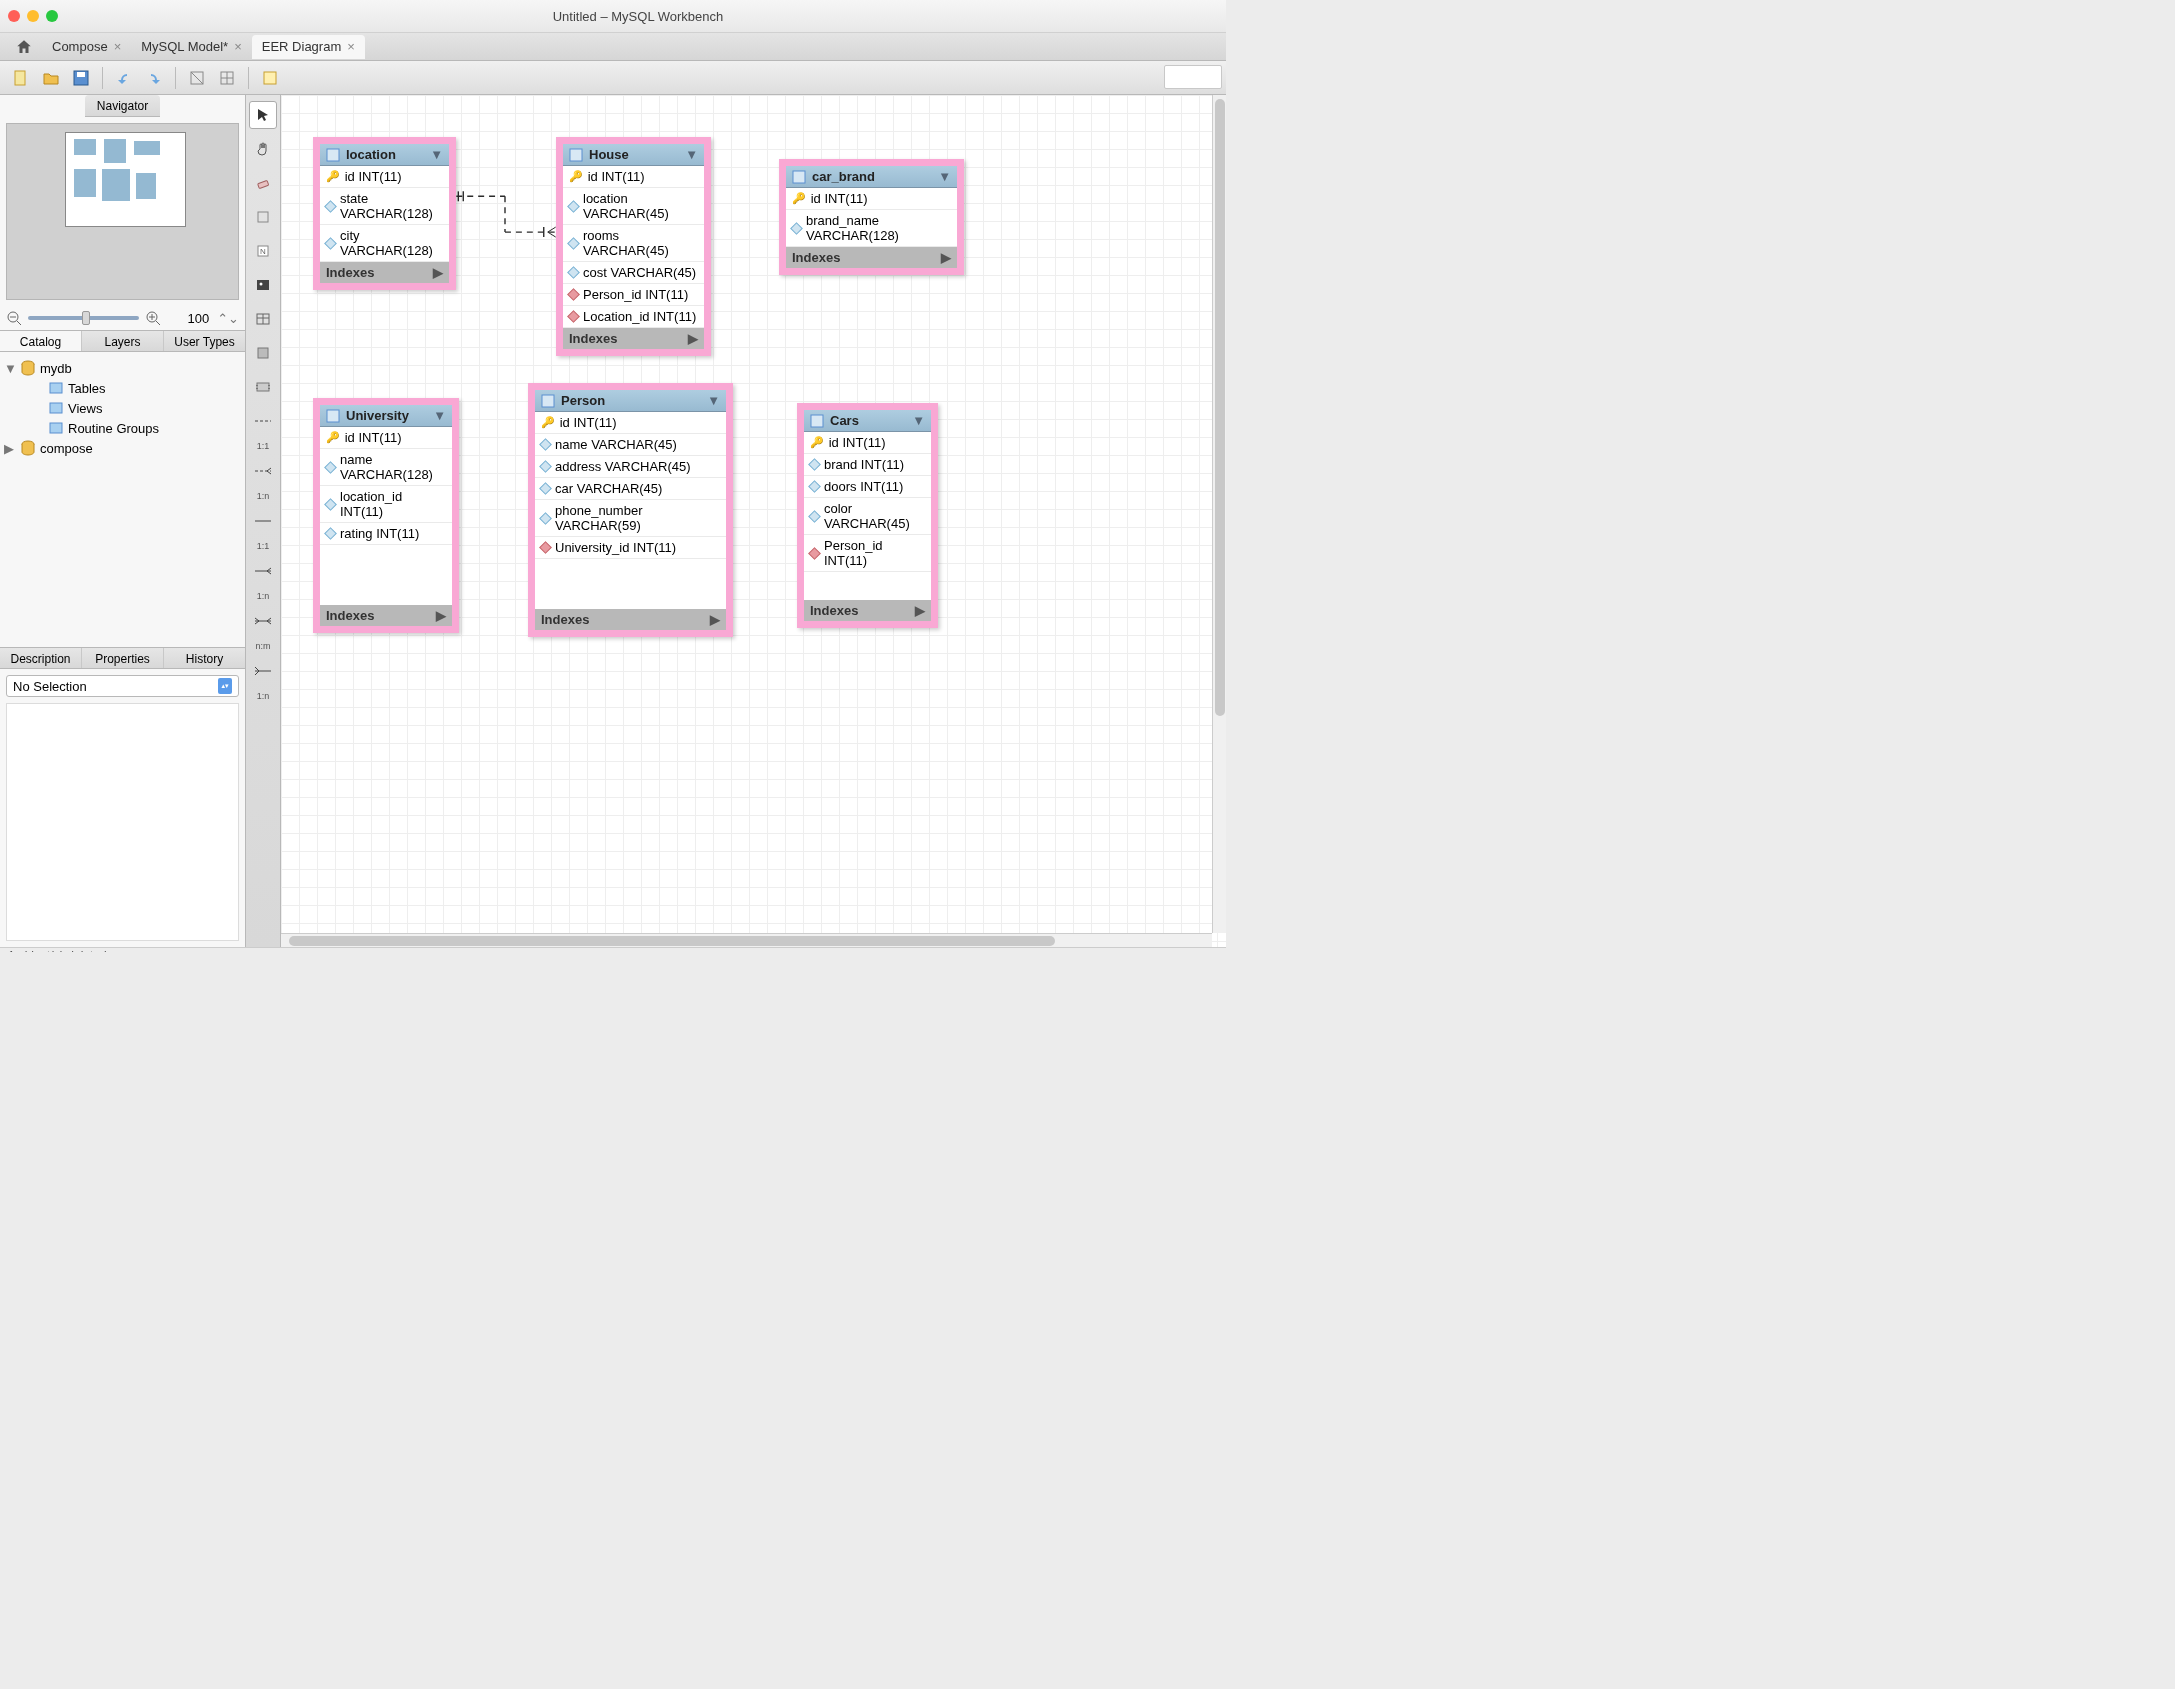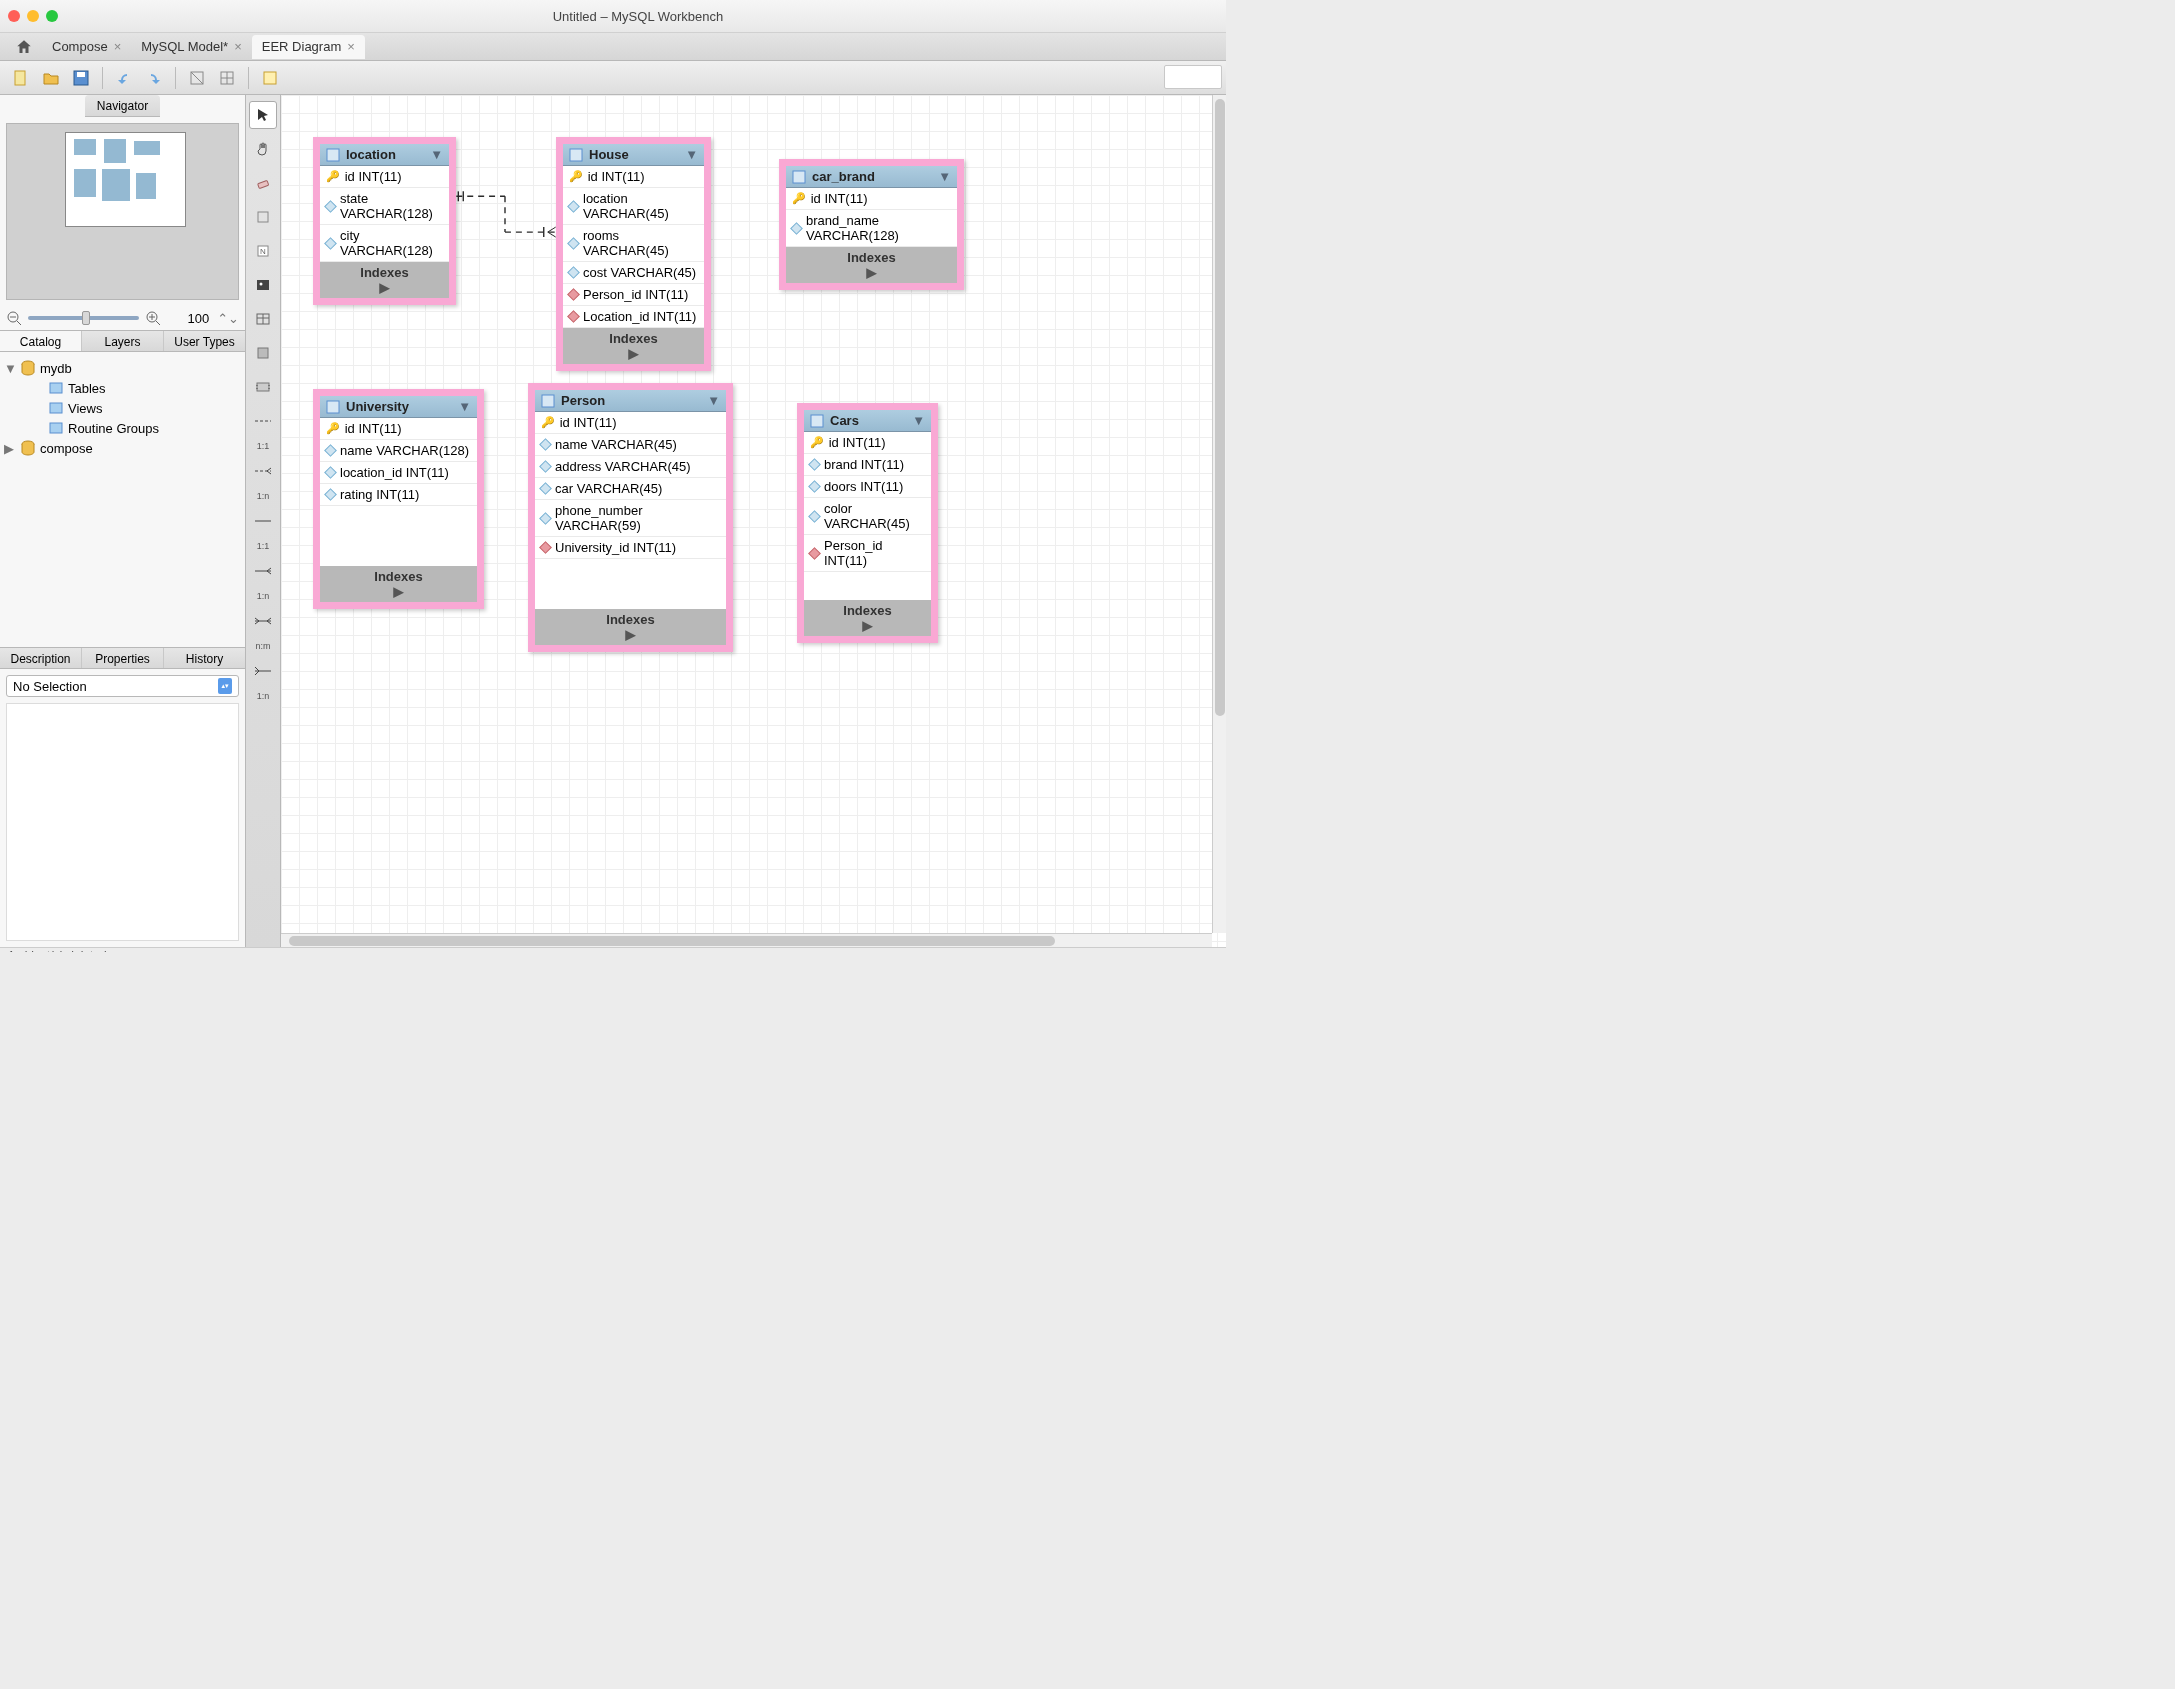--- a/index.html
+++ b/index.html
@@ -82,21 +82,21 @@
 
 .entity{position:absolute; background:#fff; border:7px solid #f9a8d4; box-shadow:2px 2px 4px rgba(0,0,0,0.2); font-size:13px;}
 .entity-header{background:linear-gradient(#aecde0,#98bad1); padding:3px 6px; display:flex; align-items:center; gap:6px; border-bottom:1px solid #7b94a8; font-weight:bold; color:#222;}
 .entity-header .tri{margin-left:auto; color:#567;}
 .entity-header .eicon{width:14px;height:14px;}
 .col-row{display:flex; align-items:center; gap:5px; padding:3px 6px; border-bottom:1px solid #eaeaea;}
 .col-row:last-of-type{border-bottom:none;}
 .key-icon{color:#e6b400; font-size:11px;}
 .diamond{width:9px;height:9px; transform:rotate(45deg); border:1px solid #7bb3d4; background:#cfe4f1; flex-shrink:0;}
 .diamond.fk{background:#e89aa0; border-color:#c76b70;}
-.indexes-row{background:#b8b8b8; color:#333; padding:3px 6px; display:flex; justify-content:space-between; align-items:center; font-weight:bold;flex-direction:column;}
+.indexes-row{background:#b8b8b8; color:#333; padding:3px 6px; display:flex; justify-content:space-between; align-items:center; font-weight:bold;}
 .indexes-row .tri{color:#555;}
 
 
 svg.rels{position:absolute; inset:0; pointer-events:none;}
 svg.rels line{stroke:#2a2a2a; stroke-width:1.4;}
 svg.rels line.dash{stroke-dasharray:6 5;}
 
 
 .statusbar{height:16px; background:#ececec; color:#555; font-size:12px; padding-left:8px; display:flex; align-items:center; border-top:1px solid #ccc;}
 </style>
@@ -497,21 +497,21 @@
         <div class="col-row">
             <span class="diamond"></span>
             <span>brand_name VARCHAR(128)</span>
           </div>
         <div class="indexes-row">
             <span>Indexes</span>
             <span class="tri">▶</span>
           </div>
       </div>
 
-      <div class="entity" style="left:32px; top:294px; width:171px;">
+      <div class="entity" style="left:32px; top:303px; width:146px;">
         <div class="entity-header">
             <svg class="eicon" viewBox="0 0 14 14" width="14" height="14">
               <rect x="1" y="1" width="12" height="12" fill="#d8e8f4" stroke="#5a8fd0"></rect>
             </svg>
             <span>University</span>
             <span class="tri">▼</span>
           </div>
         <div class="col-row">
             <span class="key-icon">🔑</span>
             <span>id INT(11)</span>

